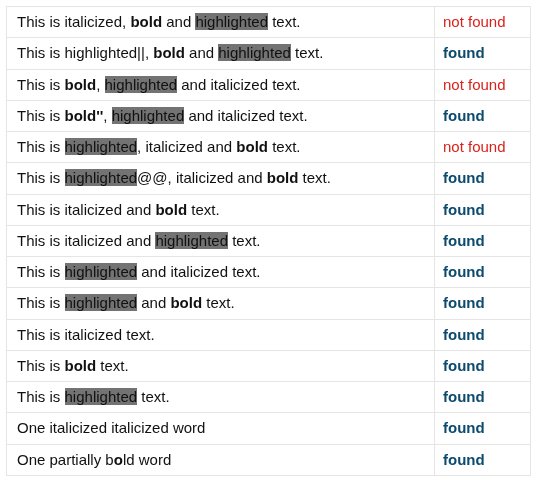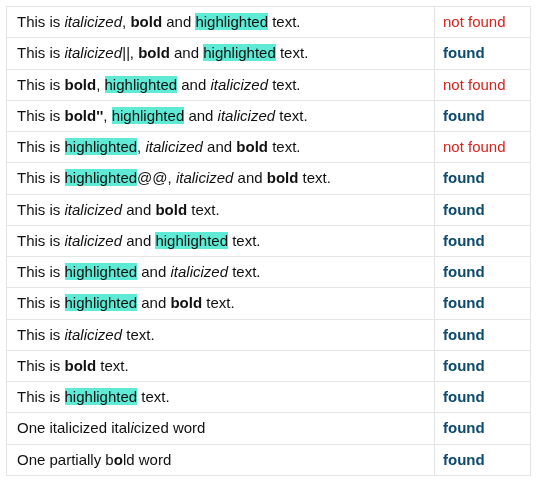--- a/index.html
+++ b/index.html
@@ -22,35 +22,35 @@
     line-height: 1.35;
     color: #111;
   }
   td.status-cell {
     width: 96px;
     white-space: nowrap;
     padding-left: 8px;
   }
   .status-found { color: #0c4a6e; text-align: right; }
   .status-notfound { color: #d9221c; }
-  .italic { font-style: italic; }
+  .italic { }
   .bold { font-weight: 700; margin-top: 40px; }
-  .hl { background: #5eead4; }
+  .hl { background: #737373; }
 </style>
 </head>
 <body>
 
 <table>
   <tbody>
       <tr>
         <td><span>This is </span><span class="italic">italicized</span><span>, </span><span class="bold">bold</span><span> and </span><span class="hl">highlighted</span><span> text.</span></td>
         <td class="status-cell"><span class="status-notfound">not found</span></td>
       </tr>
       <tr>
-        <td><span>This is </span><span class="italic">italicized||</span><span>, </span><span class="bold">bold</span><span> and </span><span class="hl">highlighted</span><span> text.</span></td>
+        <td><span>This is </span><span class="italic">highlighted||</span><span>, </span><span class="bold">bold</span><span> and </span><span class="hl">highlighted</span><span> text.</span></td>
         <td class="status-cell"><span class="status-found bold">found</span></td>
       </tr>
       <tr>
         <td><span>This is </span><span class="bold">bold</span><span>, </span><span class="hl">highlighted</span><span> and </span><span class="italic">italicized</span><span> text.</span></td>
         <td class="status-cell"><span class="status-notfound">not found</span></td>
       </tr>
       <tr>
         <td><span>This is </span><span class="bold">bold''</span><span>, </span><span class="hl">highlighted</span><span> and </span><span class="italic">italicized</span><span> text.</span></td>
         <td class="status-cell"><span class="status-found bold">found</span></td>
       </tr>

